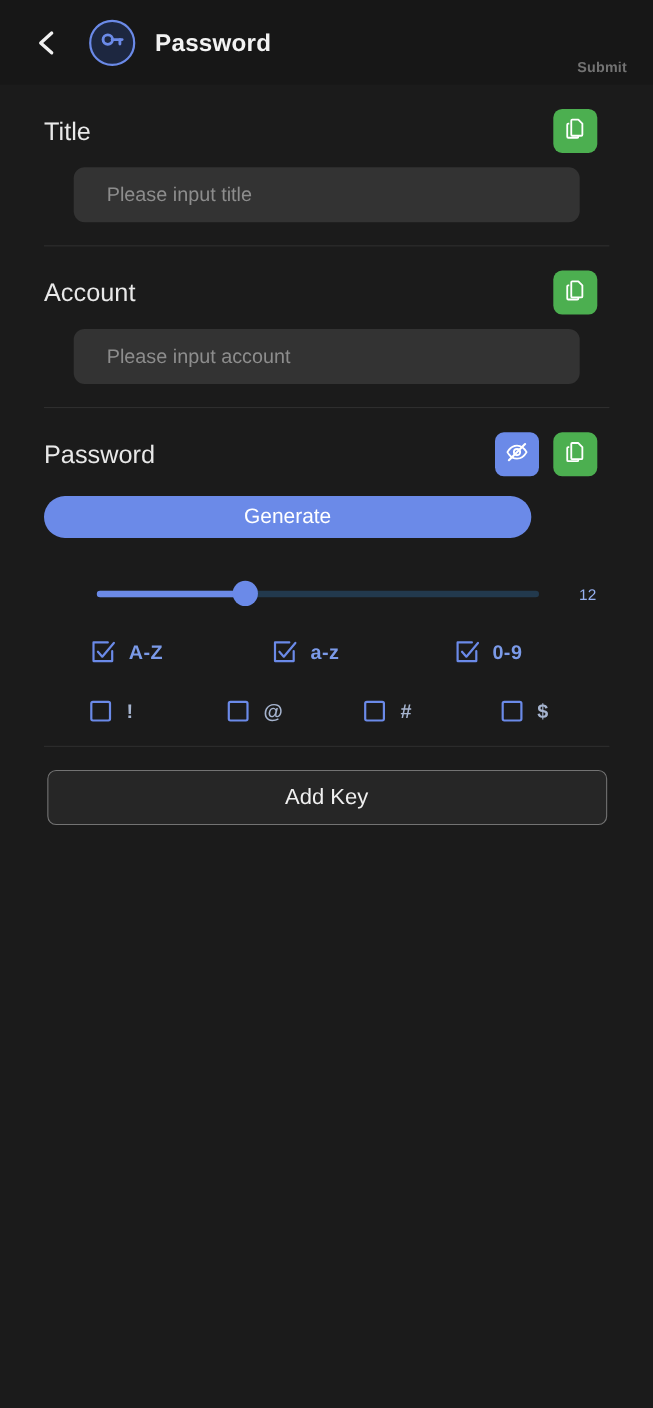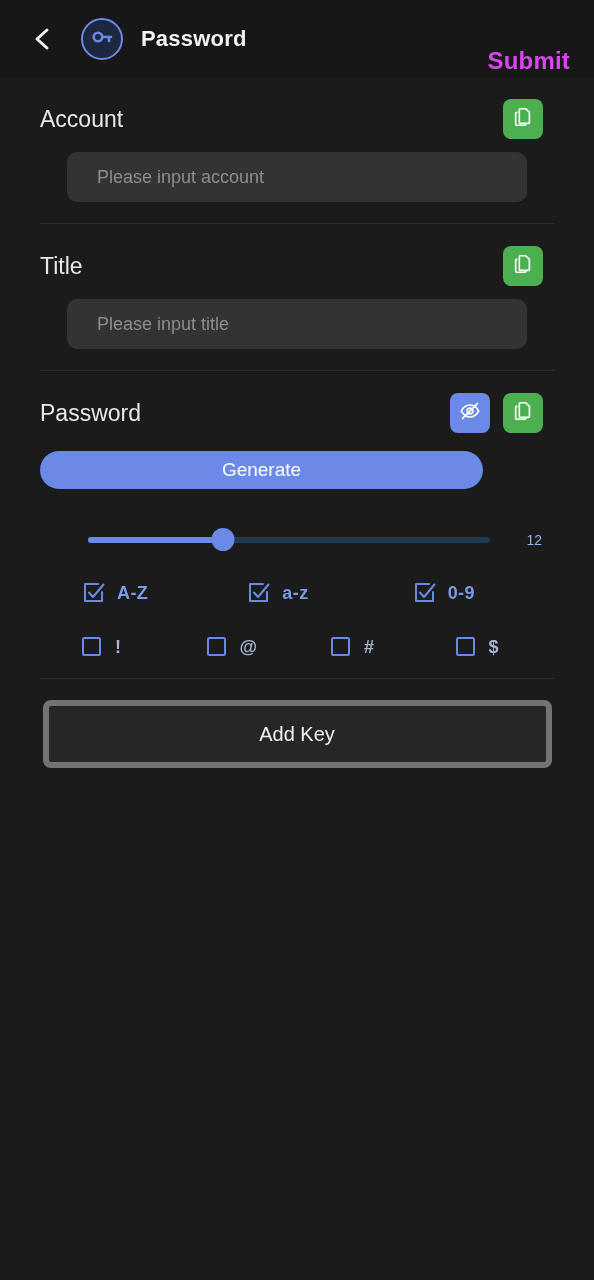--- a/index.html
+++ b/index.html
@@ -58,23 +58,23 @@
     margin-left: 18px;
     font-size: 22px;
     font-weight: bold;
     color: #f2f2f2;
     letter-spacing: .2px;
   }
 
   .spacer { flex: 1 1 auto; }
 
   .submit-link {
-    font-size: 24px;
+    font-size: 13px;
     font-weight: bold;
-    color: #d946ef;
+    color: #737373;
     cursor: pointer;
     letter-spacing: .2px;
     margin-top: 44px;
   }
 
   
   .body {
     flex: 1 1 auto;
     padding: 0 40px;
     background: #1b1b1b;
@@ -229,23 +229,23 @@
   .divider-bottom {
     height: 1px;
     background: #2e2e2e;
     margin-top: 19px;
   }
 
   
   .addkey-wrap { padding-top: 21px; display: flex; justify-content: center; }
   .addkey-btn {
     width: 509px;
-    height: 68px;
+    height: 50px;
     background: #262626;
-    border: 6px solid #737373;
+    border: 1px solid #737373;
     border-radius: 8px;
     color: #f0f0f0;
     font-size: 20px;
     font-family: "Liberation Sans", sans-serif;
     cursor: pointer;
   }
 </style>
 </head>
 <body>
 
@@ -271,52 +271,52 @@
     </div>
 
     <div class="title-text">Password</div>
 
     <div class="spacer"></div>
 
     <div class="submit-link">Submit</div>
   </div>
 
   <div class="body">
+
+    <div class="field-block">
+      <div class="field-head">
+        <div class="field-label">Title</div>
+        <div class="spacer"></div>
+        <div class="icon-btn green">
+          <span>
+            <svg width="22" height="22" viewBox="0 0 24 24">
+              <path d="M9 3 h6 l4 4 v11 a1 1 0 0 1 -1 1 h-9 a1 1 0 0 1 -1 -1 V4 a1 1 0 0 1 1 -1 z" fill="none" stroke="#ffffff" stroke-width="1.8" stroke-linejoin="round"></path>
+              <path d="M6 7 H5 a1 1 0 0 0 -1 1 v12 a1 1 0 0 0 1 1 h9 a1 1 0 0 0 1 -1 v-1" fill="none" stroke="#ffffff" stroke-width="1.8" stroke-linejoin="round"></path>
+            </svg>
+          </span>
+        </div>
+      </div>
+      <input class="text-input" type="text" placeholder="Please input title" style="">
+      <div class="divider"></div>
+    </div>
 
     <div class="field-block">
       <div class="field-head">
         <div class="field-label">Account</div>
         <div class="spacer"></div>
         <div class="icon-btn green">
           <span>
             <svg width="22" height="22" viewBox="0 0 24 24">
               <path d="M9 3 h6 l4 4 v11 a1 1 0 0 1 -1 1 h-9 a1 1 0 0 1 -1 -1 V4 a1 1 0 0 1 1 -1 z" fill="none" stroke="#ffffff" stroke-width="1.8" stroke-linejoin="round"></path>
               <path d="M6 7 H5 a1 1 0 0 0 -1 1 v12 a1 1 0 0 0 1 1 h9 a1 1 0 0 0 1 -1 v-1" fill="none" stroke="#ffffff" stroke-width="1.8" stroke-linejoin="round"></path>
             </svg>
           </span>
         </div>
       </div>
       <input class="text-input" type="text" placeholder="Please input account" style="">
-      <div class="divider"></div>
-    </div>
-
-    <div class="field-block">
-      <div class="field-head">
-        <div class="field-label">Title</div>
-        <div class="spacer"></div>
-        <div class="icon-btn green">
-          <span>
-            <svg width="22" height="22" viewBox="0 0 24 24">
-              <path d="M9 3 h6 l4 4 v11 a1 1 0 0 1 -1 1 h-9 a1 1 0 0 1 -1 -1 V4 a1 1 0 0 1 1 -1 z" fill="none" stroke="#ffffff" stroke-width="1.8" stroke-linejoin="round"></path>
-              <path d="M6 7 H5 a1 1 0 0 0 -1 1 v12 a1 1 0 0 0 1 1 h9 a1 1 0 0 0 1 -1 v-1" fill="none" stroke="#ffffff" stroke-width="1.8" stroke-linejoin="round"></path>
-            </svg>
-          </span>
-        </div>
-      </div>
-      <input class="text-input" type="text" placeholder="Please input title" style="">
       <div class="divider"></div>
     </div>
 
     <div class="field-block">
       <div class="field-head">
         <div class="field-label">Password</div>
         <div class="spacer"></div>
         <div class="icon-btn blue">
           <span>
             <svg width="22" height="22" viewBox="0 0 24 24">

